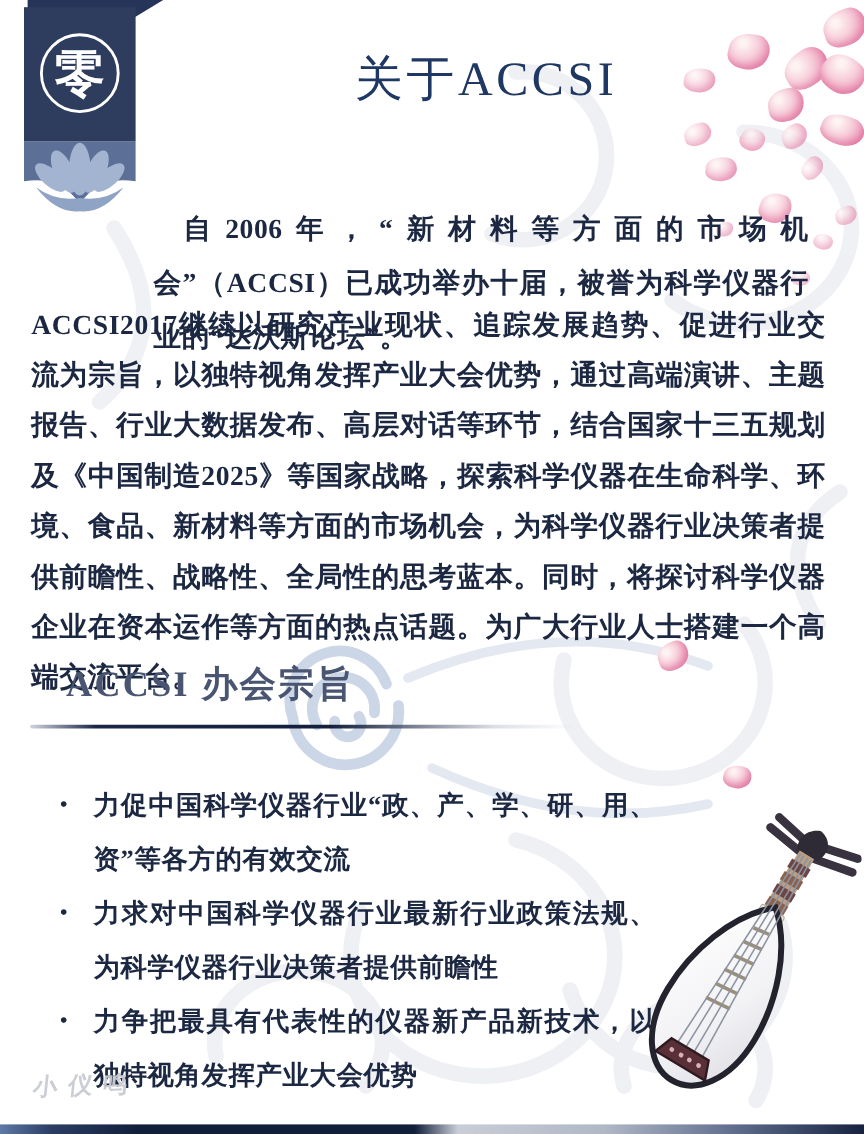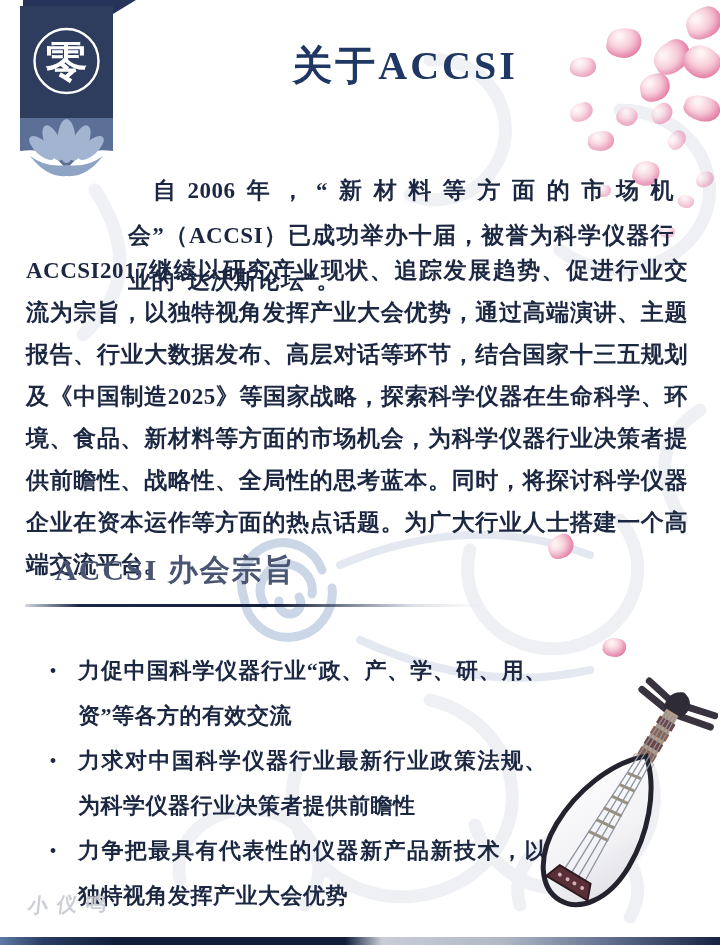--- a/index.html
+++ b/index.html
@@ -9,21 +9,21 @@
     font-family:"Liberation Serif","DejaVu Serif",serif;
   }
   .layer{position:absolute;left:0;top:0;}
   
   #bg-watermark{z-index:0;}
   
   #banner{position:absolute;left:16px;top:0;z-index:6;}
   
   #page-title{
     position:absolute;left:90px;top:38px;width:630px;z-index:3;
-    text-align:center;font-size:40px;font-weight:bold;color:#1e3763;
+    text-align:center;font-size:40px;font-weight:normal;color:#1e3763;
     letter-spacing:3px;
   }
   
   .cn-text{color:#1c2742;font-weight:bold;letter-spacing:0.5px;}
   #intro-paragraph{
     position:absolute;left:128px;top:168px;width:546px;z-index:3;
     font-size:23px;line-height:45px;text-indent:25px;text-align:justify;
   }
   #body-paragraph{
     position:absolute;left:26px;top:250px;width:662px;z-index:3;

